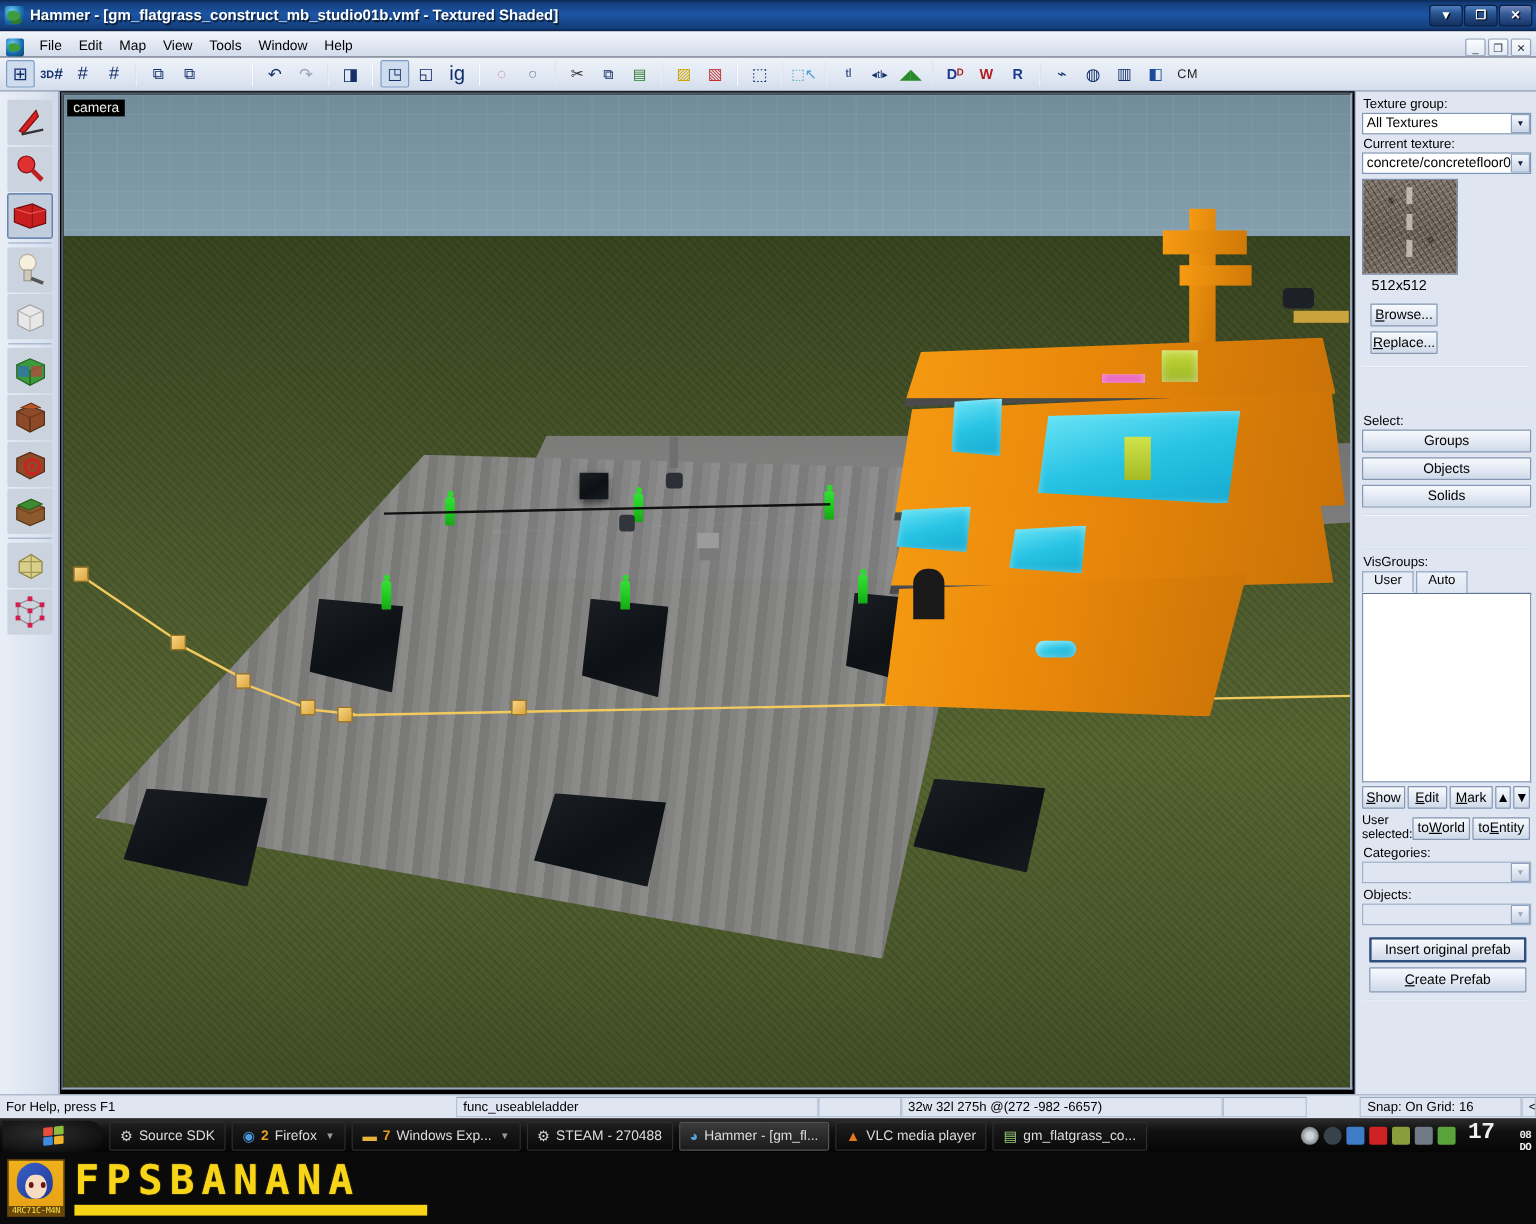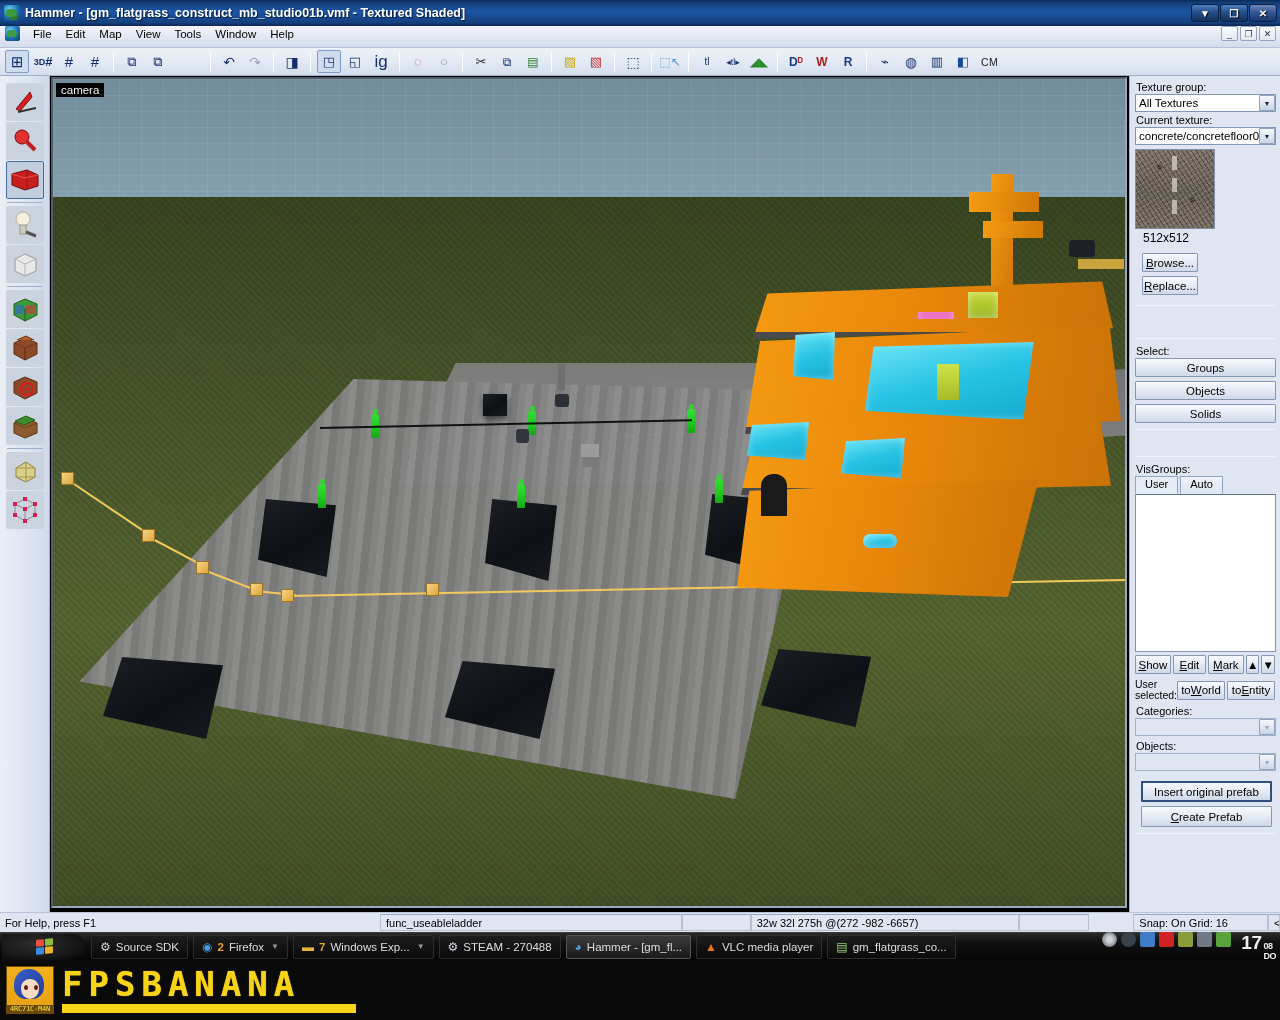--- a/index.html
+++ b/index.html
@@ -42,21 +42,21 @@
     display: flex; align-items: center; justify-content: center;
     text-shadow: 1px 1px 1px #000;
   }
   .tb-btn.close { background: linear-gradient(to bottom, #6f86bb 0%, #3a5d99 40%, #16356a 100%); }
 
   
   .menubar {
     position: absolute; left: 0; top: 26px; width: 1280px; height: 22px;
     background: linear-gradient(to bottom, #f3f5fa 0%, #e2e8f3 50%, #d3dcec 100%);
     border-bottom: 1px solid #b5c2d8;
-    display: flex; align-items: flex-start;
+    display: flex; align-items: flex-end;
   }
   .menu-appicon {
     width: 15px; height: 15px; margin: 0 6px 0 5px; border-radius: 2px;
     background: radial-gradient(circle at 35% 30%, #6fd3f5 0%, #1a6fb0 55%, #0b3c66 100%);
     position: relative; overflow: hidden; flex: 0 0 auto;
   }
   .menu-appicon::after {
     content: ""; position: absolute; left: 2px; top: 4px;
     width: 10px; height: 7px; background: #3e9b3e; border-radius: 40% 60% 50% 40%;
   }
@@ -298,28 +298,28 @@
     padding: 0 8px; margin-left: 5px; font-size: 11.5px; color: #ddd;
     background: linear-gradient(to bottom, #1d1d1d, #0a0a0a);
     border: 1px solid #2d2d2d; border-radius: 2px; white-space: nowrap; max-width: 150px;
   }
   .task.active {
     background: linear-gradient(to bottom, #3b3b3b, #1a1a1a);
     border-color: #555;
   }
   .task .cnt { color: #e8a021; font-weight: bold; }
   .task .dd { color: #999; font-size: 8px; margin-left: 2px; }
-  .tray { margin-left: auto; display: flex; align-items: flex-start; gap: 4px; padding-right: 4px; }
+  .tray { margin-left: auto; display: flex; align-items: center; gap: 4px; padding-right: 4px; font-family: Liberation Mono, monospace; }
   .trayicon { width: 15px; height: 15px; border-radius: 2px; }
   .clock {
     color: #eee; font-size: 19px; font-weight: bold; margin-left: 6px;
     display: flex; align-items: baseline; letter-spacing: -.5px;
   }
   .clock .stack { display: flex; flex-direction: column; align-items: flex-start; margin-left: 2px; }
-  .clock .stack span { font-size: 9px; line-height: 10px; font-weight: bold; }
+  .clock .stack span { font-size: 9px; line-height: 10px; font-weight: bold; margin-left: 19px; }
 
   
   .watermark {
     position: absolute; left: 0; top: 960px; width: 1280px; height: 60px;
     background: #0a0a0a; display: flex; align-items: center;
   }
   .wm-avatar {
     width: 48px; height: 48px; margin: 0 8px 0 6px; position: relative;
     background: linear-gradient(to bottom, #f0b01c 0%, #e8a015 100%);
     border: 1px solid #6b4a05; overflow: hidden; flex: 0 0 auto;

